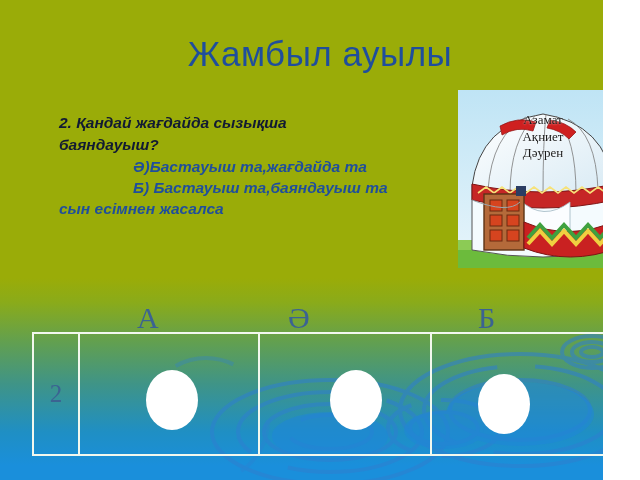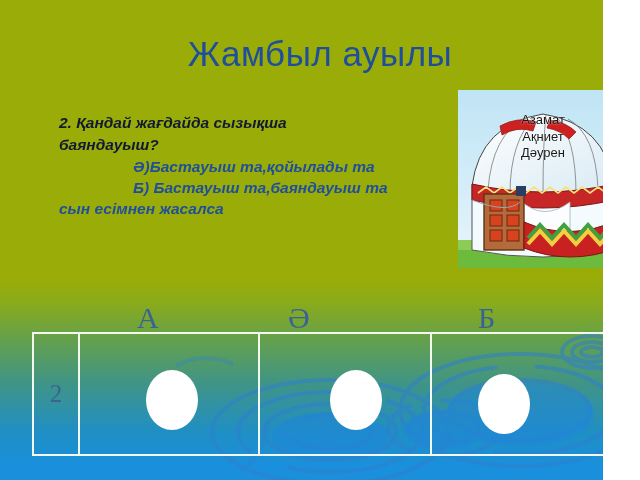--- a/index.html
+++ b/index.html
@@ -78,21 +78,21 @@
     overflow: hidden;
     background: #bfe3f3;
   }
   .pic-svg { display: block; width: 170px; height: 178px; }
   .pic-names {
     position: absolute;
     left: 0;
     top: 22px;
     width: 170px;
     text-align: center;
-    font-family: Liberation Sans, sans-serif;
+    font-family: Liberation Serif, serif;
     font-size: 13px;
     line-height: 1.28;
     color: #1a1a1a;
     text-shadow: 0 0 2px rgba(255,255,255,0.8);
   }
 
   
   .col-headers {
     position: absolute;
     left: 0;
@@ -180,21 +180,21 @@
       <ellipse cx="520" cy="414" rx="74" ry="32"></ellipse>
       <ellipse cx="444" cy="430" rx="40" ry="19"></ellipse>
     </g>
   </svg>
 
   <div class="slide-title">Жамбыл ауылы</div>
 
   <div class="question-block">
     <p class="q-stem">2. Қандай жағдайда сызықша</p>
     <p class="q-stem">баяндауыш?</p>
-    <p class="q-opt">Ә)Бастауыш та,қойылады та</p>
+    <p class="q-opt">Ә)Бастауыш та,жағдайда та</p>
     <p class="q-opt">Б) Бастауыш та,баяндауыш та</p>
     <p class="q-opt" style="text-indent:0">сын есімнен жасалса</p>
   </div>
 
   <div class="picture-frame">
     <svg class="pic-svg" viewBox="0 0 170 178" xmlns="http://www.w3.org/2000/svg">
       <defs>
         <linearGradient id="sky" x1="0" y1="0" x2="0" y2="1">
           <stop offset="0%" stop-color="#bfe4f5"></stop>
           <stop offset="100%" stop-color="#e8f5fb"></stop>

